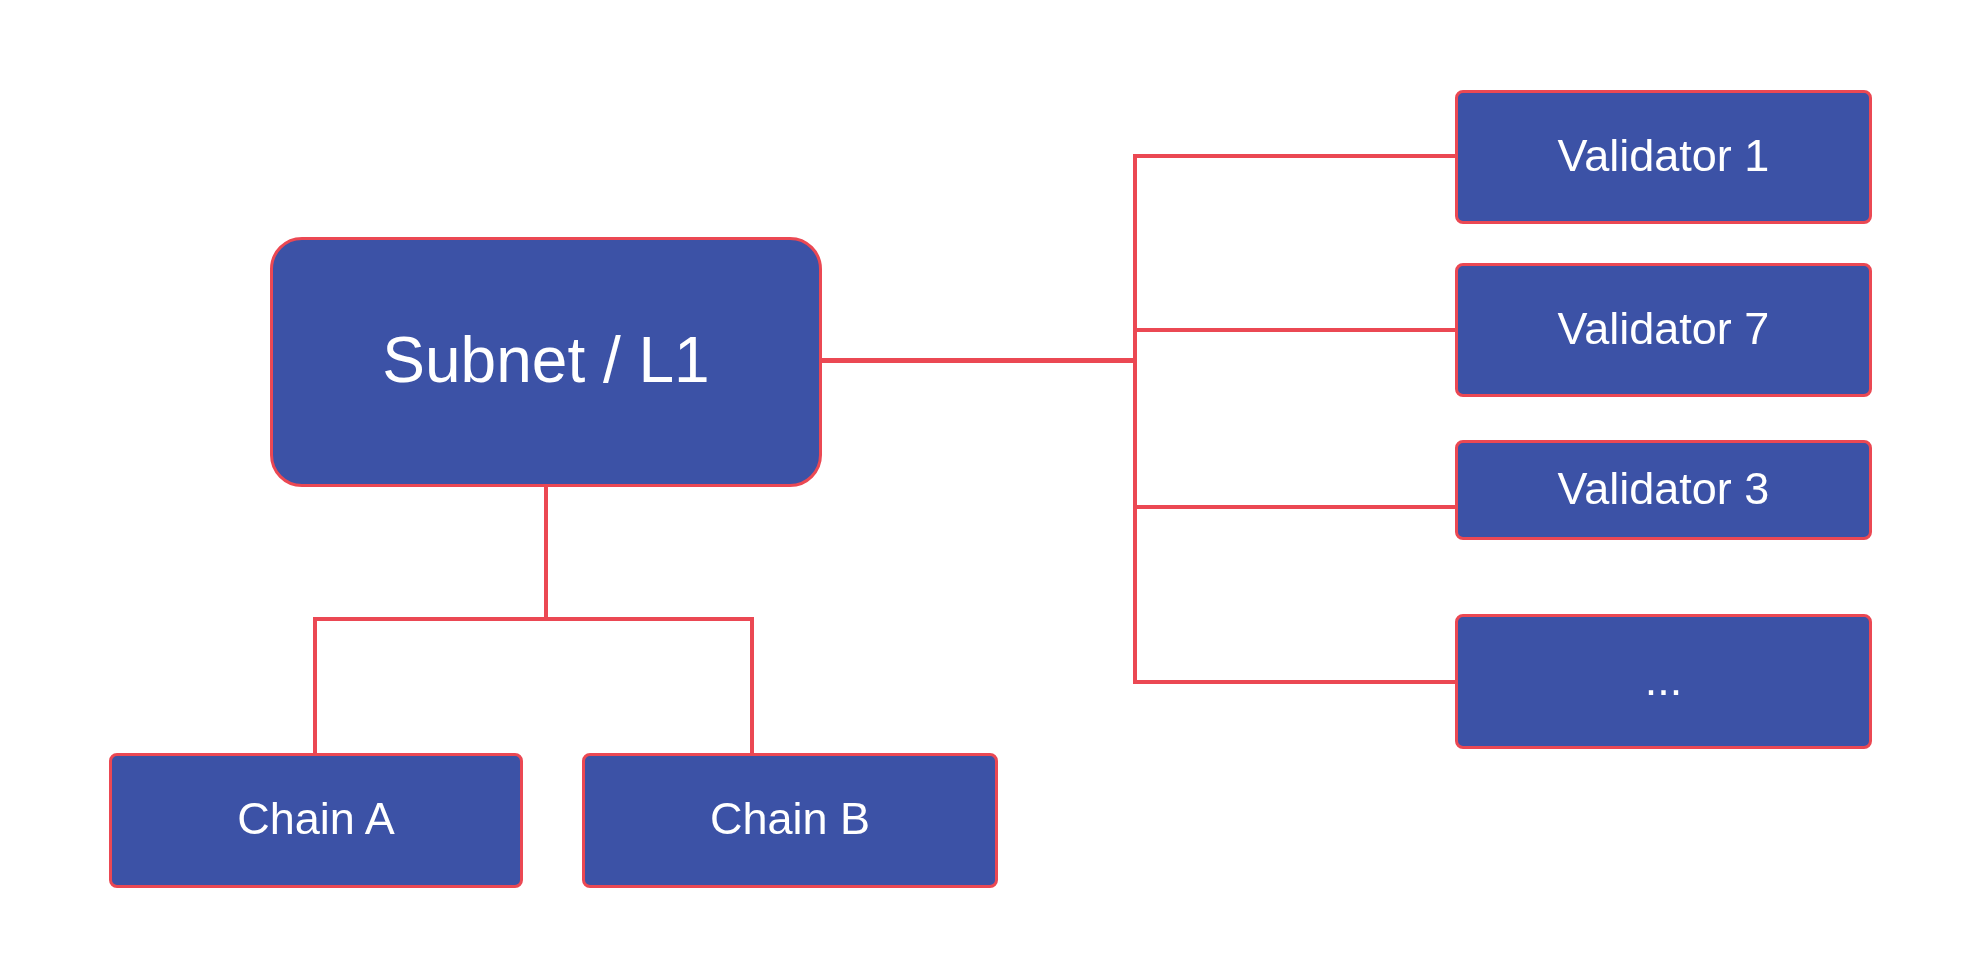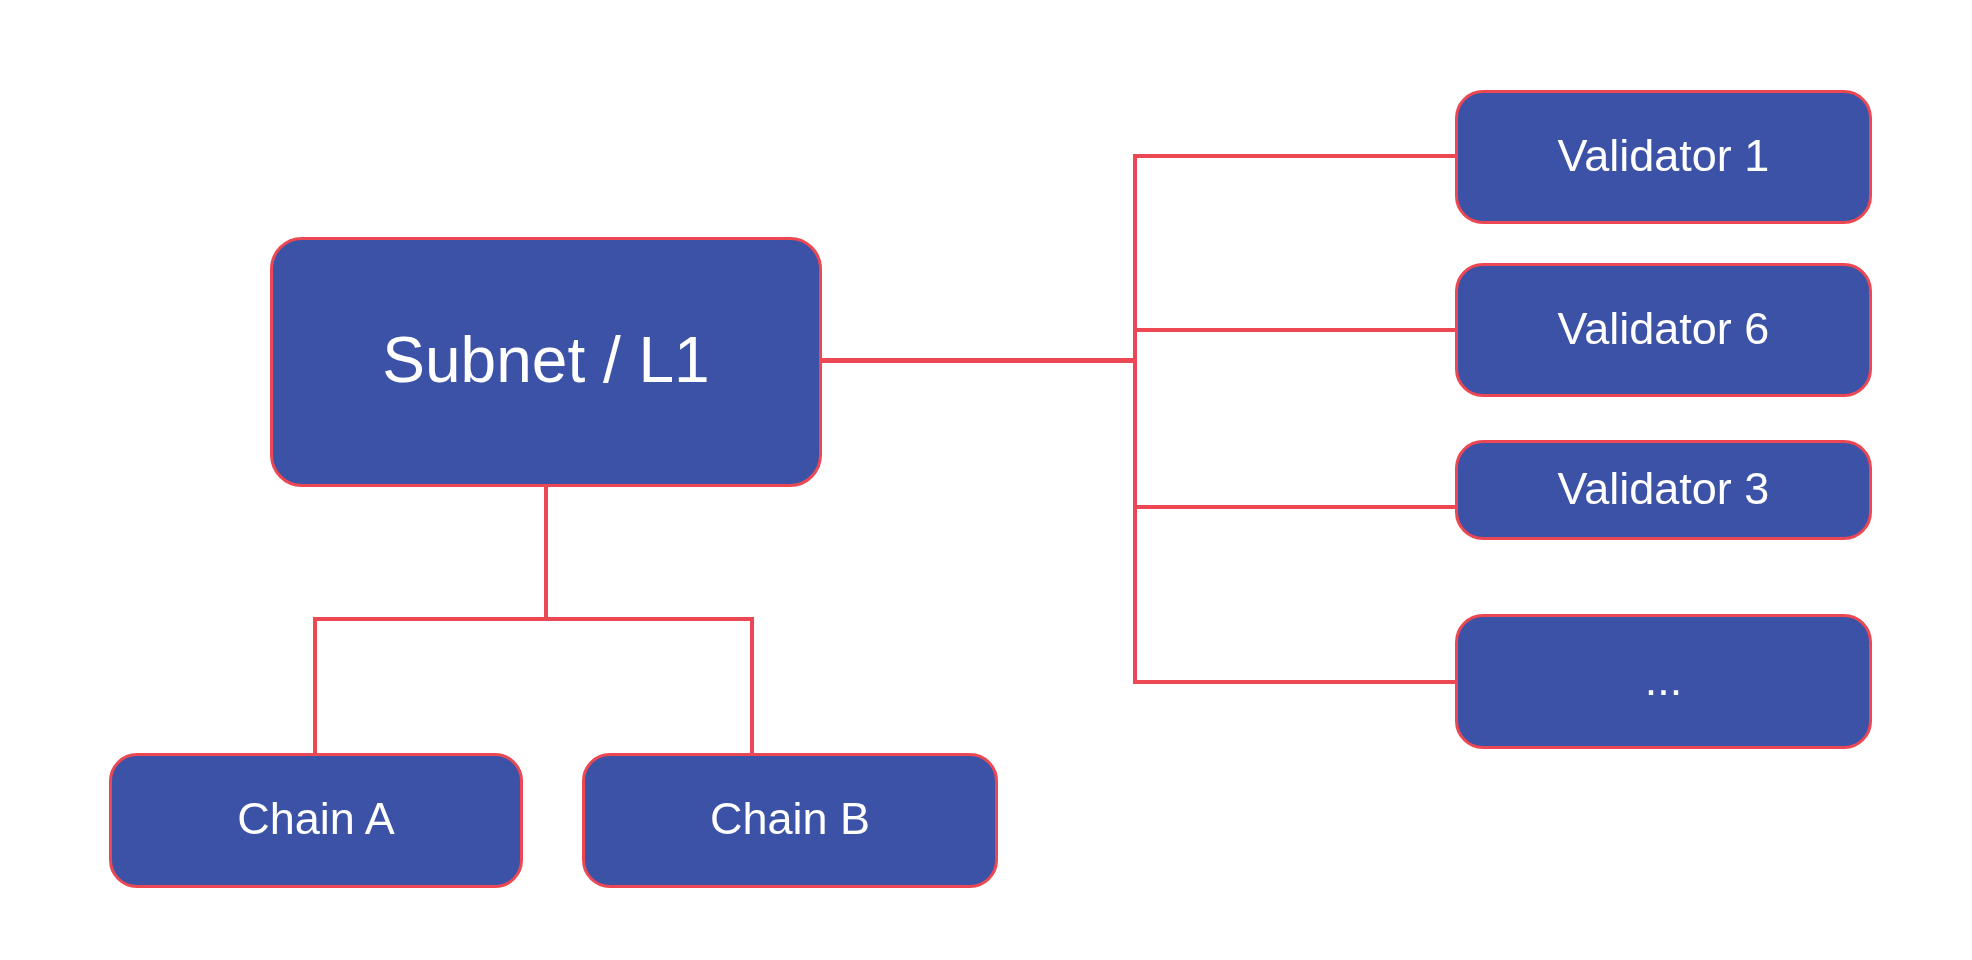--- a/index.html
+++ b/index.html
@@ -41,21 +41,21 @@
   .node-label {
     white-space: nowrap;
     line-height: 1;
     padding-bottom: 4px;
   }
   .node--large {
     border-radius: 32px;
     font-size: 64px;
   }
   .node--small {
-    border-radius: 28px;
+    border-radius: 8px;
     font-size: 45px;
   }
 </style>
 </head>
 <body>
 
 <div class="canvas">
 
   <div class="line" style="left:820px; top:358px; width:317px; height:5px;"></div>
   <div class="line" style="left:1133px; top:154px; width:4px; height:530px;"></div>
@@ -78,21 +78,21 @@
 
   <div class="node node--small" style="left:582px; top:753px; width:416px; height:135px;">
     <span class="node-label">Chain B</span>
   </div>
 
   <div class="node node--small" style="left:1455px; top:90px; width:417px; height:134px;">
     <span class="node-label">Validator 1</span>
   </div>
 
   <div class="node node--small" style="left:1455px; top:263px; width:417px; height:134px;">
-    <span class="node-label">Validator 6</span>
+    <span class="node-label">Validator 7</span>
   </div>
 
   <div class="node node--small" style="left:1455px; top:440px; width:417px; height:100px;">
     <span class="node-label">Validator 3</span>
   </div>
 
   <div class="node node--small" style="left:1455px; top:614px; width:417px; height:135px;">
     <span class="node-label">...</span>
   </div>
 

